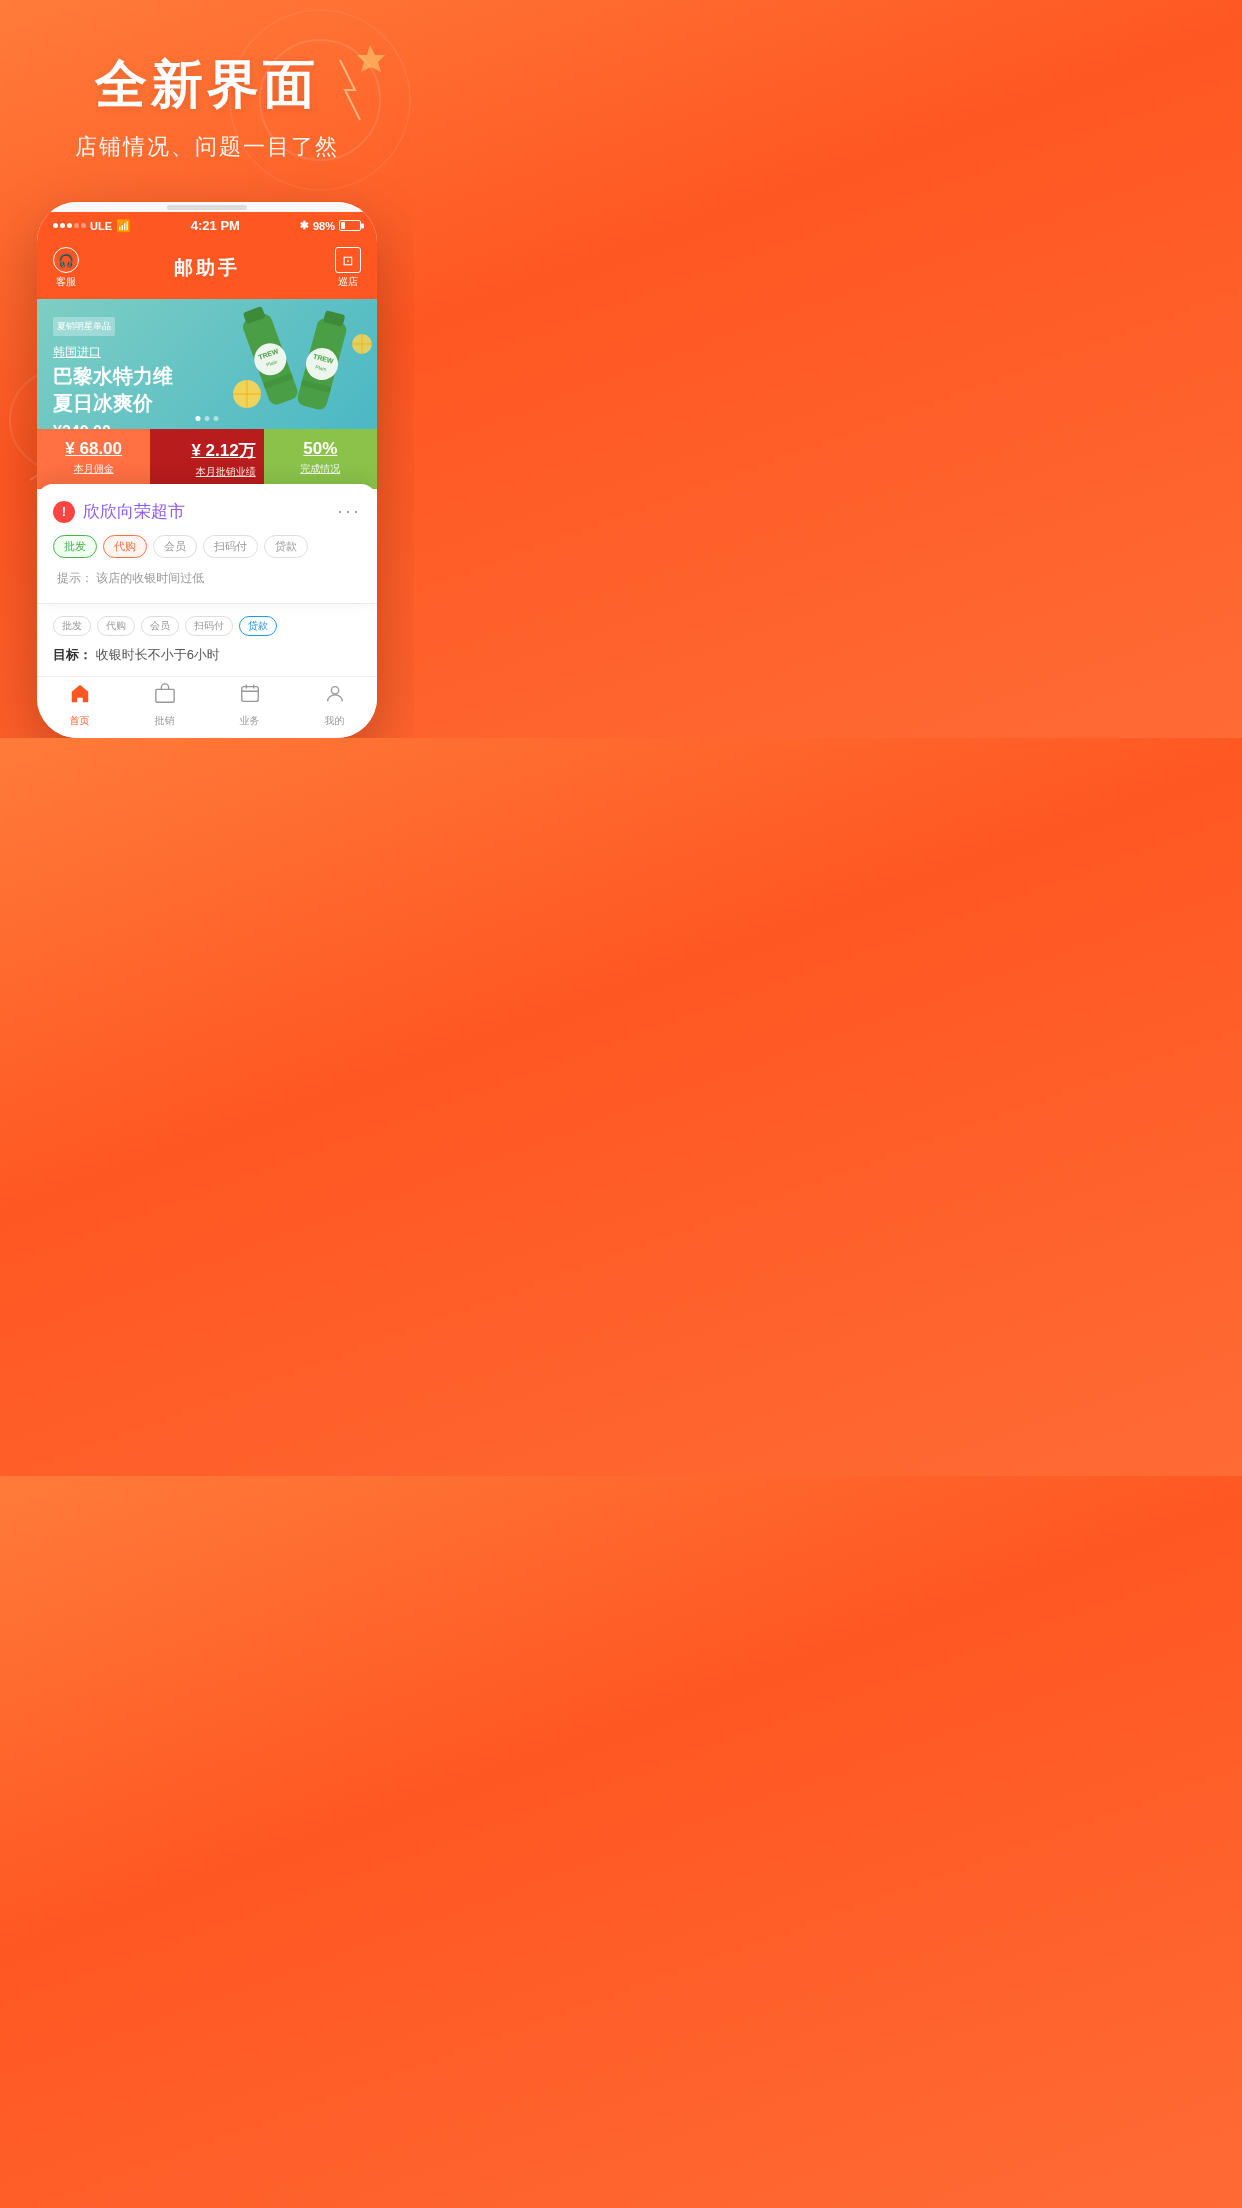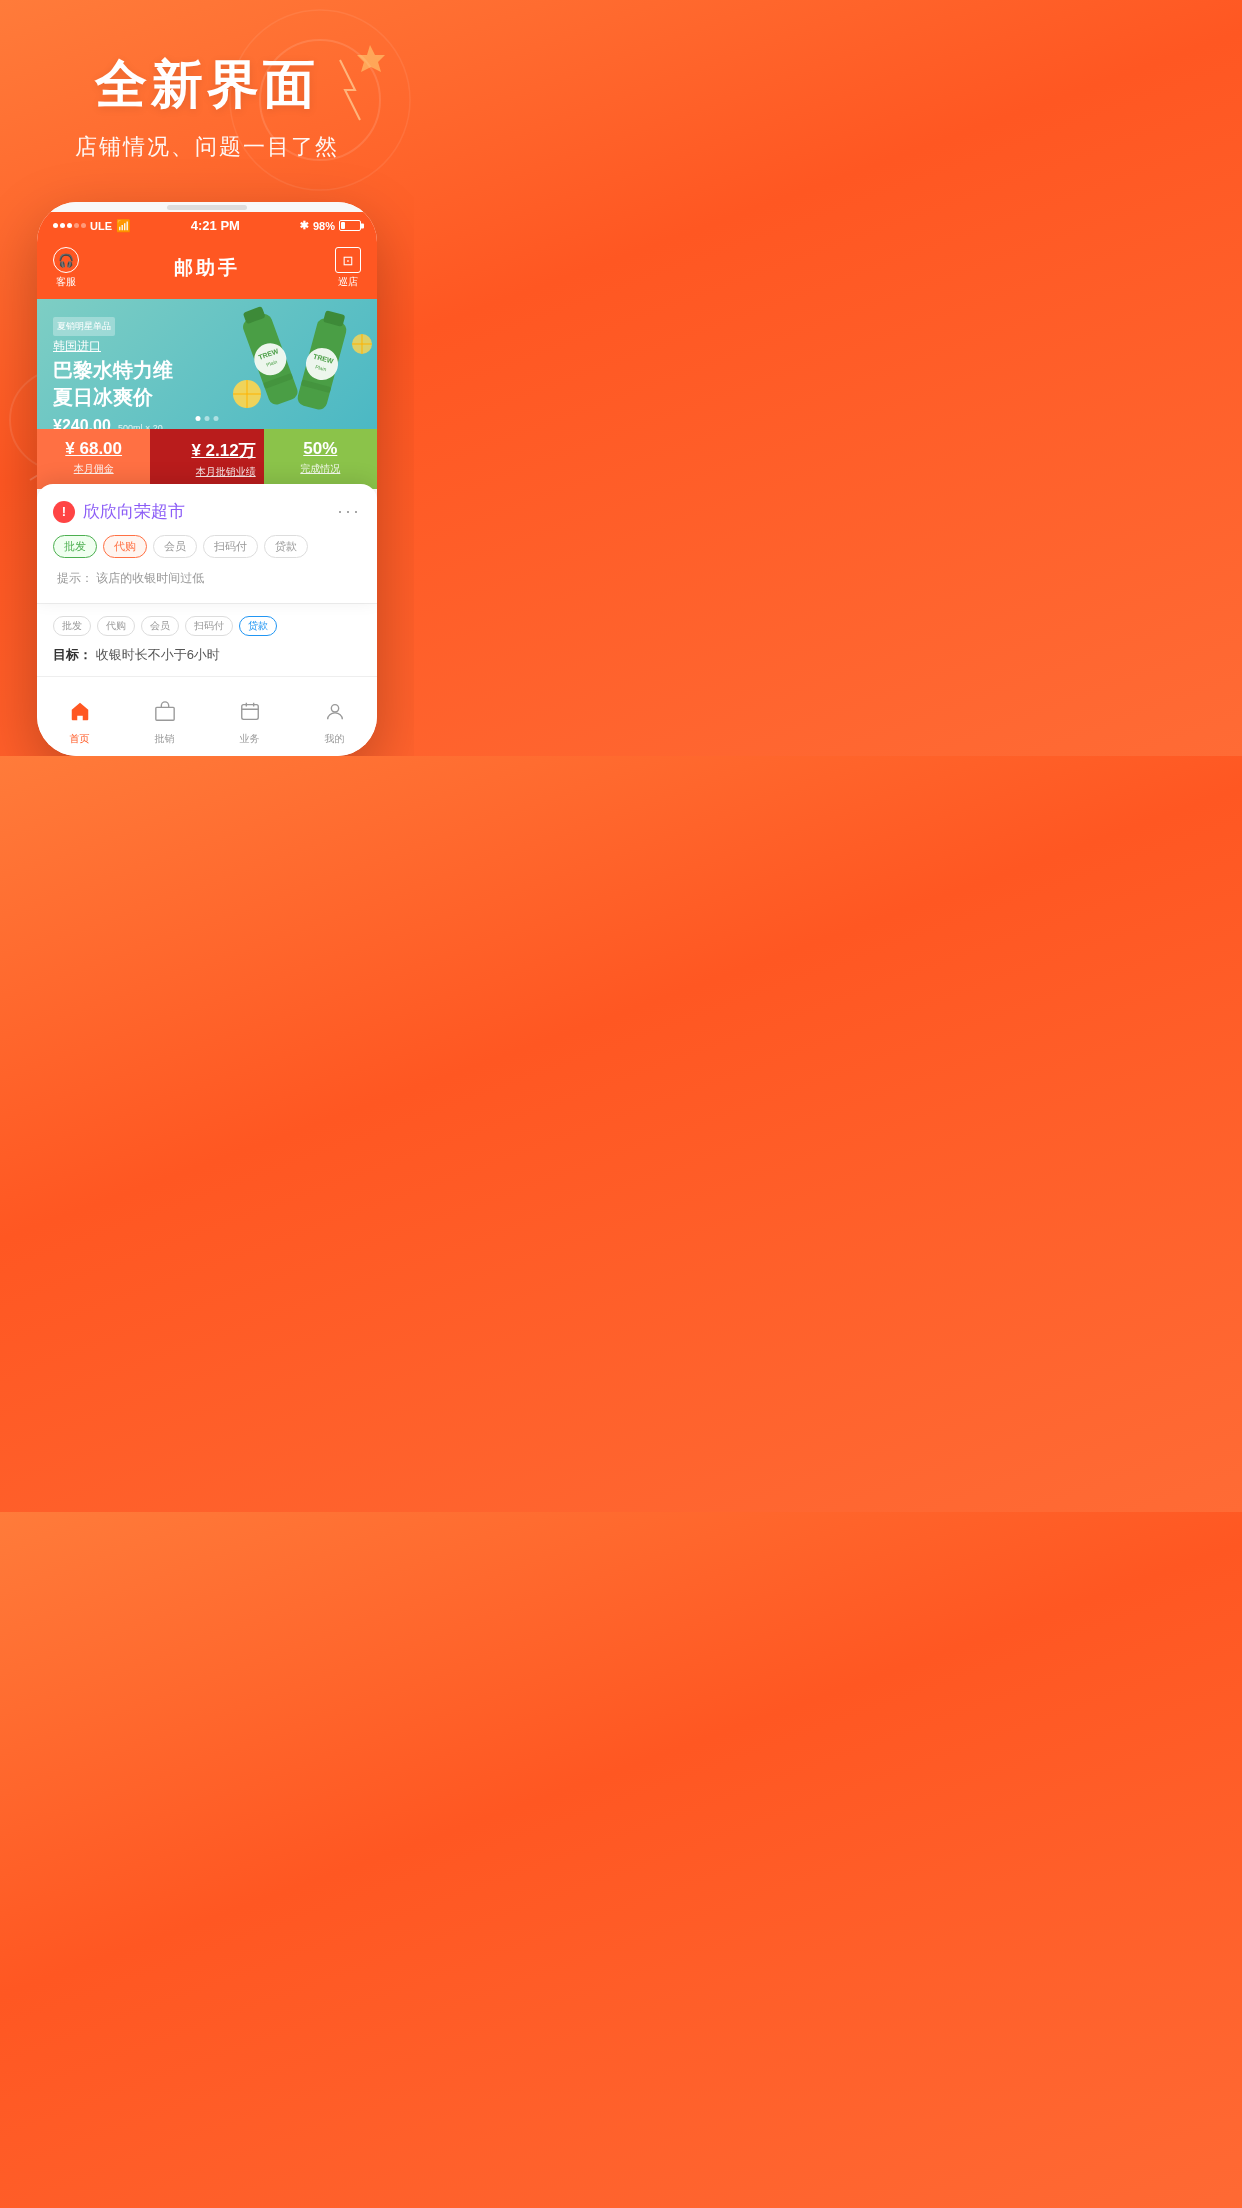--- a/index.html
+++ b/index.html
@@ -150,21 +150,21 @@
       background: linear-gradient(135deg, #7ecec4 0%, #4bb8c4 100%);
       margin: 0;
       padding: 16px;
       position: relative;
       height: 130px;
       overflow: hidden;
       display: flex;
       align-items: flex-start;
     }
     .banner-text { color: white; z-index: 2; position: relative; }
-    .banner-tag { font-size: 9px; background: rgba(255,255,255,0.3); border-radius: 2px; padding: 3px 4px; margin-bottom: 2px; display: inline-block; }
+    .banner-tag { font-size: 9px; background: rgba(255,255,255,0.3); border-radius: 2px; padding: 3px 4px; margin-bottom: 8px; display: inline-block; }
     .banner-title-small { font-size: 12px; margin-bottom: 2px; text-decoration: underline; }
     .banner-title-big { font-size: 20px; font-weight: 700; }
     .banner-price { font-size: 11px; margin-top: 6px; }
     .banner-price strong { font-size: 16px; }
     .banner-price-small { font-size: 9px; opacity: 0.8; margin-left: 4px; }
     .banner-dots {
       position: absolute;
       bottom: 8px;
       left: 50%;
       transform: translateX(-50%);
@@ -276,21 +276,21 @@
     }
     .s-tag.active-blue { border-color: #2196f3; color: #2196f3; }
     .target-text { font-size: 13px; color: #555; }
     .target-text strong { color: #333; font-weight: 600; }
 
     
     .tab-bar {
       background: white;
       border-top: 1px solid #eee;
       display: flex;
-      padding: 24px 0 10px;
+      padding: 6px 0 10px;
       position: relative;
       z-index: 10;
     }
     .tab-item {
       flex: 1;
       display: flex;
       flex-direction: column;
       align-items: center;
       gap: 3px;
       cursor: pointer;

